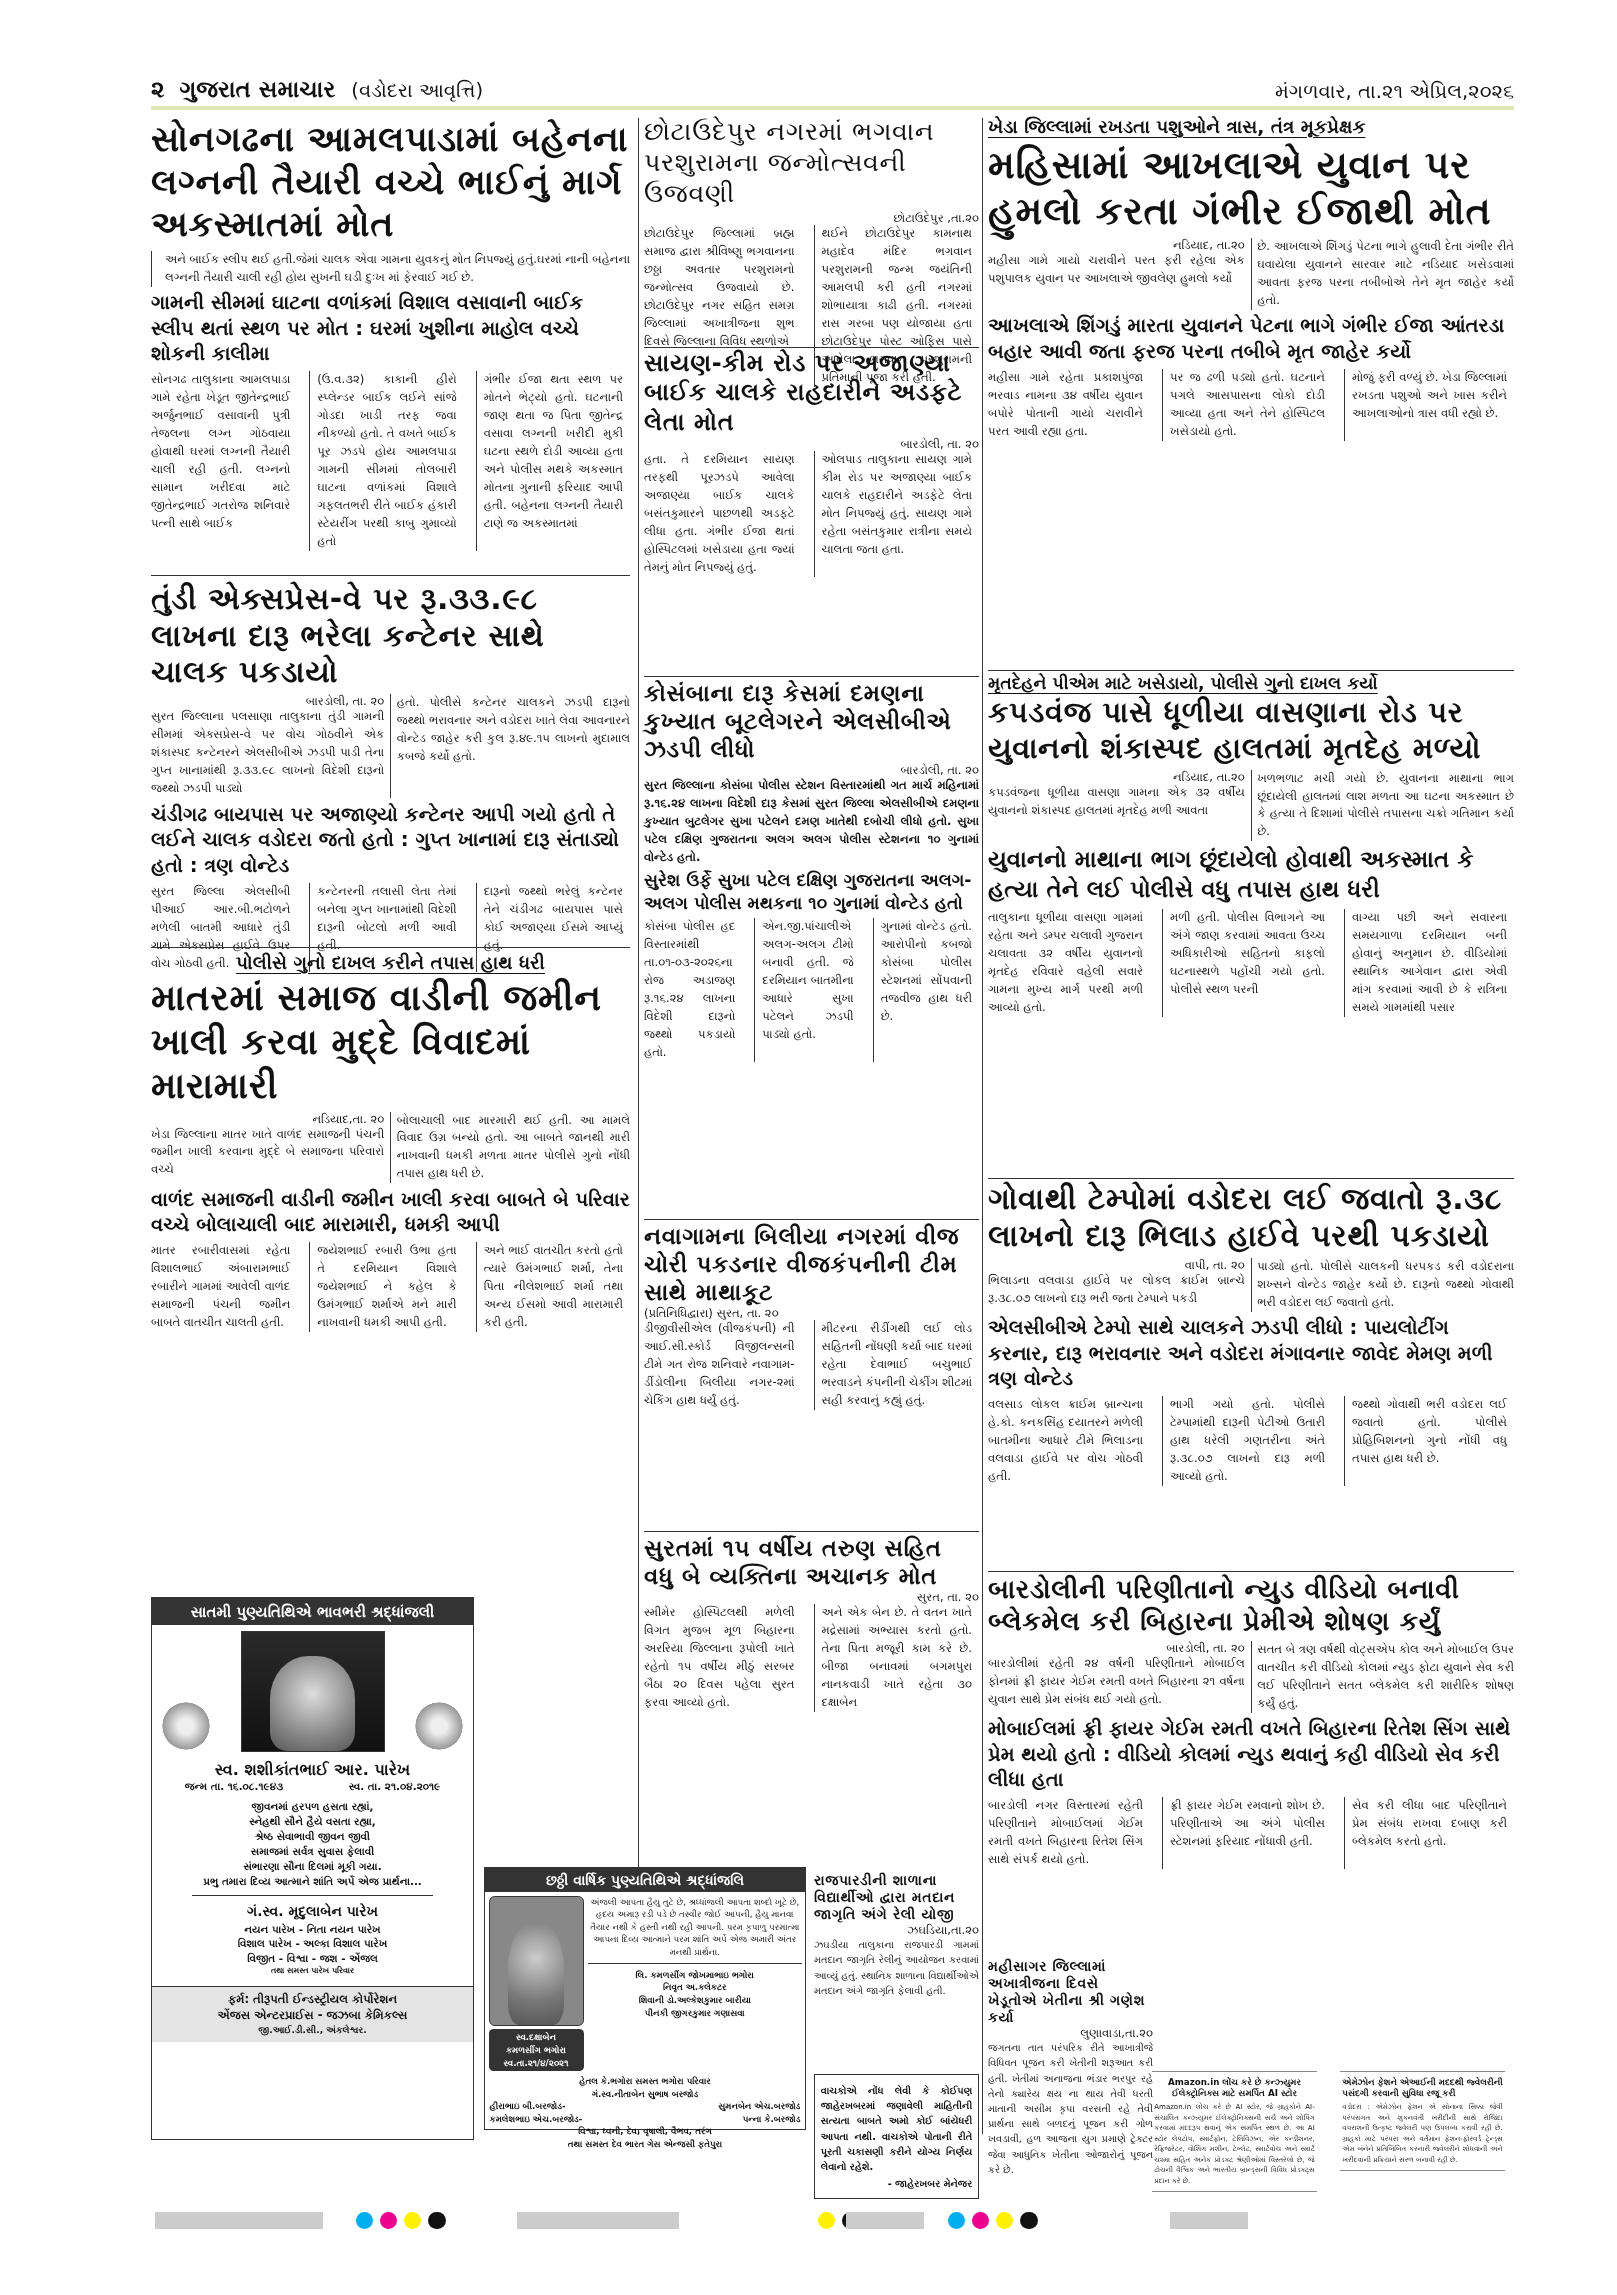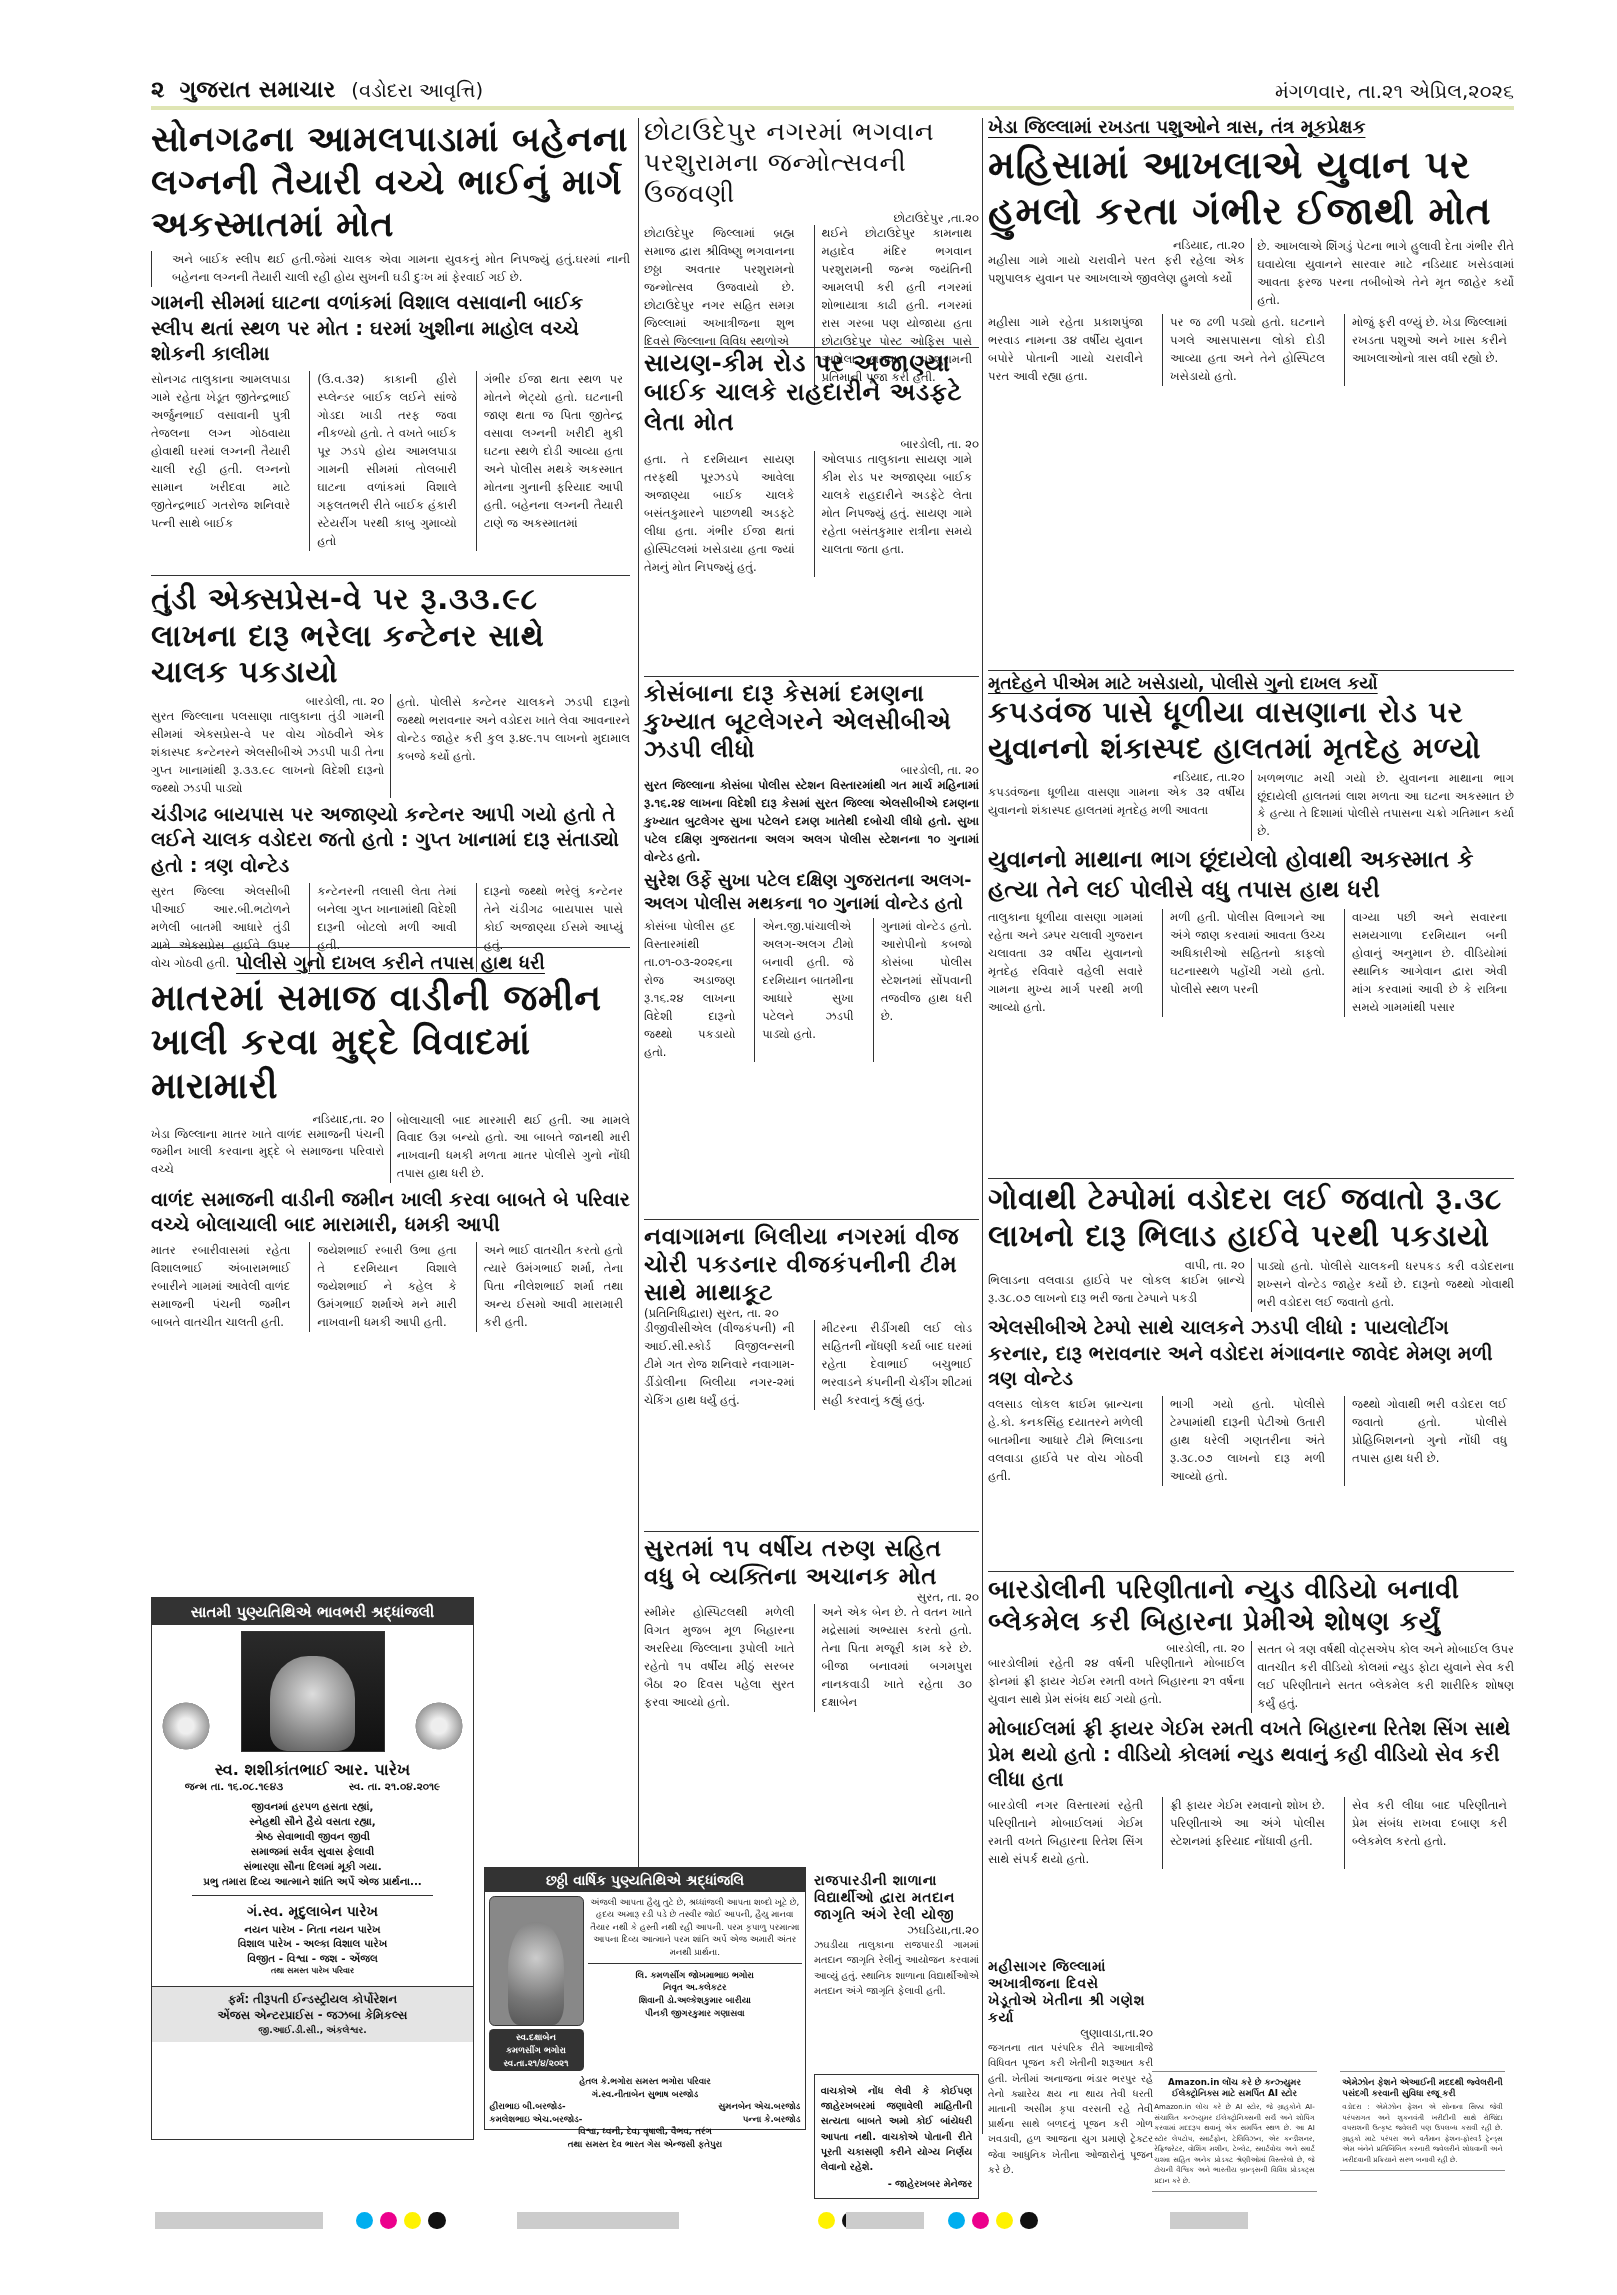--- a/index.html
+++ b/index.html
@@ -35,21 +35,21 @@
     <span>૨</span>
     <span style="margin-left:7px">ગુજરાત સમાચાર</span>
     <span class="ed">(વડોદરા આવૃત્તિ)</span>
   </div>
   <div class="r">મંગળવાર, તા.૨૧ એપ્રિલ,૨૦૨૬</div>
 </div>
 
 <div class="abs" style="left:151px;top:118px;width:479px">
   <div class="hl" style="font-size:35px">સોનગઢના આમલપાડામાં બહેનના લગ્નની તૈયારી વચ્ચે ભાઈનું માર્ગ અકસ્માતમાં મોત</div>
   <div style="display:flex;margin-top:4.6px">
-    <div class="vr" style="flex:1;padding-left:20px">
+    <div class="vr" style="flex:1;padding-left:13px">
         <div class="bt">અને બાઈક સ્લીપ થઈ હતી.જેમાં ચાલક એવા ગામના યુવકનું મોત નિપજ્યું હતું.ઘરમાં નાની બહેનના લગ્નની તૈયારી ચાલી રહી હોય સુખની ઘડી દુઃખ માં ફેરવાઈ ગઈ છે.</div>
       </div>
   </div>
   <div class="sub" style="margin-top:3.5px">ગામની સીમમાં ઘાટના વળાંકમાં વિશાલ વસાવાની બાઈક સ્લીપ થતાં સ્થળ પર મોત : ઘરમાં ખુશીના માહોલ વચ્ચે શોકની કાલીમા</div>
   <div class="cols" style="margin-top:4.6px">
     <div class="bt">સોનગઢ તાલુકાના આમલપાડા ગામે રહેતા ખેડૂત જીતેન્દ્રભાઈ અર્જુનભાઈ વસાવાની પુત્રી તેજલના લગ્ન ગોઠવાયા હોવાથી ઘરમાં લગ્નની તૈયારી ચાલી રહી હતી. લગ્નનો સામાન ખરીદવા માટે જીતેન્દ્રભાઈ ગતરોજ શનિવારે પત્ની સાથે બાઈક</div>
     <div class="bt">(ઉ.વ.૩૨) કાકાની હીરો સ્પ્લેન્ડર બાઈક લઈને સાંજે ગોડદા ખાડી તરફ જવા નીકળ્યો હતો. તે વખતે બાઈક પૂર ઝડપે હોય આમલપાડા ગામની સીમમાં તોલબારી ઘાટના વળાંકમાં વિશાલે ગફલતભરી રીતે બાઈક હંકારી સ્ટેયરીંગ પરથી કાબુ ગુમાવ્યો હતો</div>
     <div class="bt">ગંભીર ઈજા થતા સ્થળ પર મોતને ભેટ્યો હતો. ઘટનાની જાણ થતા જ પિતા જીતેન્દ્ર વસાવા લગ્નની ખરીદી મુકી ઘટના સ્થળે દોડી આવ્યા હતા અને પોલીસ મથકે અકસ્માત મોતના ગુનાની ફરિયાદ આપી હતી. બહેનના લગ્નની તૈયારી ટાણે જ અકસ્માતમાં</div>
   </div>
 </div>
@@ -235,20 +235,21 @@
   <div class="hl" style="font-size:38px;margin-top:3.5px">મહિસામાં આખલાએ યુવાન પર હુમલો કરતા ગંભીર ઈજાથી મોત</div>
   <div style="display:flex;margin-top:3.5px">
     <div style="flex:1;padding-right:5.8px">
       <div class="dl">નડિયાદ, તા.૨૦</div>
       <div class="bt">મહીસા ગામે ગાયો ચરાવીને પરત ફરી રહેલા એક પશુપાલક યુવાન પર આખલાએ જીવલેણ હુમલો કર્યો</div>
     </div>
     <div class="vr" style="flex:1;padding-left:5.8px">
         <div class="bt">છે. આખલાએ શિંગડું પેટના ભાગે હુલાવી દેતા ગંભીર રીતે ઘવાયેલા યુવાનને સારવાર માટે નડિયાદ ખસેડવામાં આવતા ફરજ પરના તબીબોએ તેને મૃત જાહેર કર્યો હતો.</div>
       </div>
   </div>
+  <div class="sub" style="margin-top:3.5px">આખલાએ શિંગડું મારતા યુવાનને પેટના ભાગે ગંભીર ઈજા આંતરડા બહાર આવી જતા ફરજ પરના તબીબે મૃત જાહેર કર્યો</div>
   <div class="cols" style="margin-top:4.6px">
     <div class="bt">મહીસા ગામે રહેતા પ્રકાશપુંજા ભરવાડ નામના ૩૪ વર્ષીય યુવાન બપોરે પોતાની ગાયો ચરાવીને પરત આવી રહ્યા હતા.</div>
     <div class="bt">પર જ ઢળી પડ્યો હતો. ઘટનાને પગલે આસપાસના લોકો દોડી આવ્યા હતા અને તેને હોસ્પિટલ ખસેડાયો હતો.</div>
     <div class="bt">મોજું ફરી વળ્યું છે. ખેડા જિલ્લામાં રખડતા પશુઓ અને ખાસ કરીને આખલાઓનો ત્રાસ વધી રહ્યો છે.</div>
   </div>
 </div>
 <div class="abs hr" style="left:988px;top:670px;width:526px"></div>
 
 <div class="abs" style="left:988px;top:673px;width:526px">
   <div class="kick" style="font-size:17.3px">મૃતદેહને પીએમ માટે ખસેડાયો, પોલીસે ગુનો દાખલ કર્યો</div>

